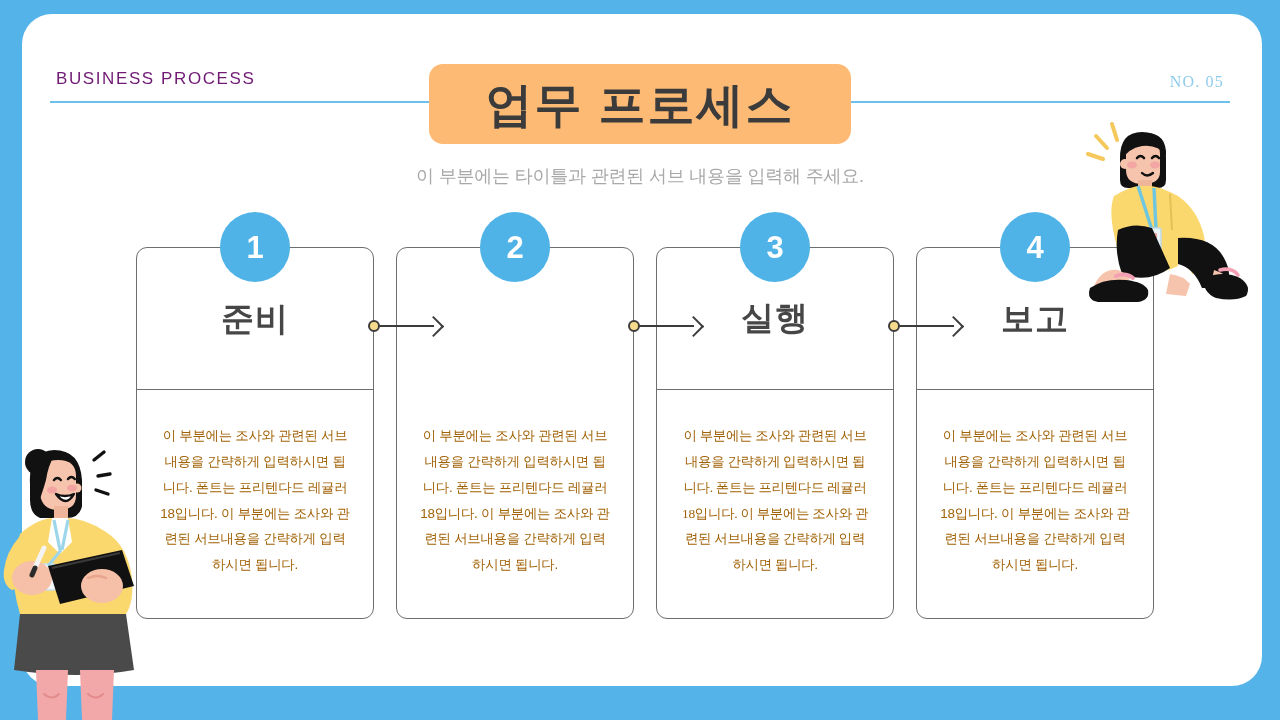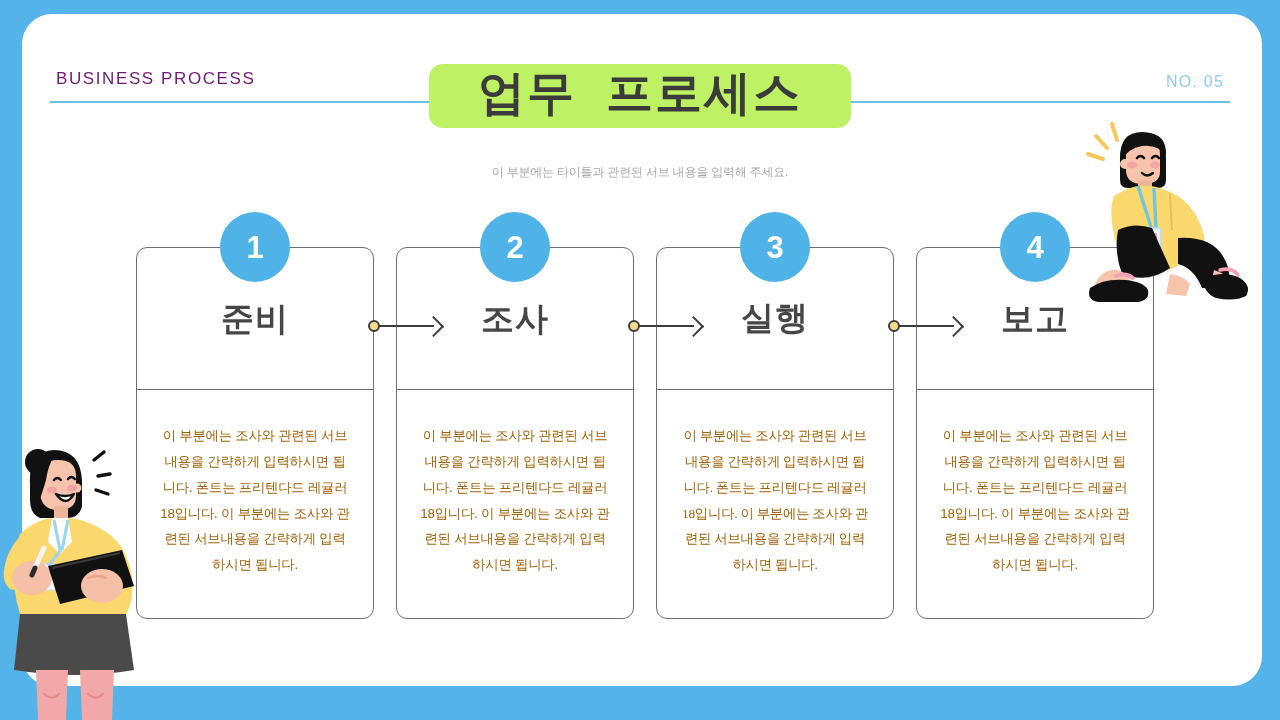--- a/index.html
+++ b/index.html
@@ -57,52 +57,52 @@
   }
 
   #page-no {
     position: absolute;
     right: 56px;
     top: 73px;
     font-size: 16px;
     letter-spacing: 1.2px;
     color: #8FCBEC;
     white-space: nowrap;
+    font-family: Liberation Serif, serif;
   }
 
   #title-box {
     position: absolute;
     left: 429px;
     top: 64px;
     width: 422px;
-    height: 64px;
-    background: #bef264;
+    height: 80px;
+    background: #fdba74;
     border-radius: 14px;
     display: flex;
     align-items: center;
     justify-content: center;
-    font-family: Liberation Mono, monospace;
   }
 
   #title-text {
     font-size: 47px;
     font-weight: 700;
     color: #3B3B3B;
     letter-spacing: 2px;
     line-height: 1;
     white-space: nowrap;
   }
 
   #subtitle {
     position: absolute;
     left: 0;
     top: 164px;
     width: 1280px;
     text-align: center;
-    font-size: 12px;
+    font-size: 18px;
     color: #A8A8A8;
     letter-spacing: -0.2px;
   }
 
   
   #process-row {
     position: absolute;
     left: 136px;
     top: 247px;
     width: 1018px;
@@ -242,23 +242,20 @@
   <div id="process-row">
 
     <div class="step s0">
       <div class="step-head">
         <span class="step-title">준비</span>
       </div>
       <div class="step-body">이 부분에는 조사와 관련된 서브내용을 간략하게 입력하시면 됩니다. 폰트는 프리텐다드 레귤러 18입니다. 이 부분에는 조사와 관련된 서브내용을 간략하게 입력하시면 됩니다.</div>
     </div>
 
     <div class="step s1">
-      <div class="step-head">
-        <span class="step-title">조사</span>
-      </div>
       <div class="step-body">이 부분에는 조사와 관련된 서브내용을 간략하게 입력하시면 됩니다. 폰트는 프리텐다드 레귤러 18입니다. 이 부분에는 조사와 관련된 서브내용을 간략하게 입력하시면 됩니다.</div>
     </div>
 
     <div class="step s2">
       <div class="step-head">
         <span class="step-title">실행</span>
       </div>
       <div class="step-body">이 부분에는 조사와 관련된 서브내용을 간략하게 입력하시면 됩니다. 폰트는 프리텐다드 레귤러 18입니다. 이 부분에는 조사와 관련된 서브내용을 간략하게 입력하시면 됩니다.</div>
     </div>
 

